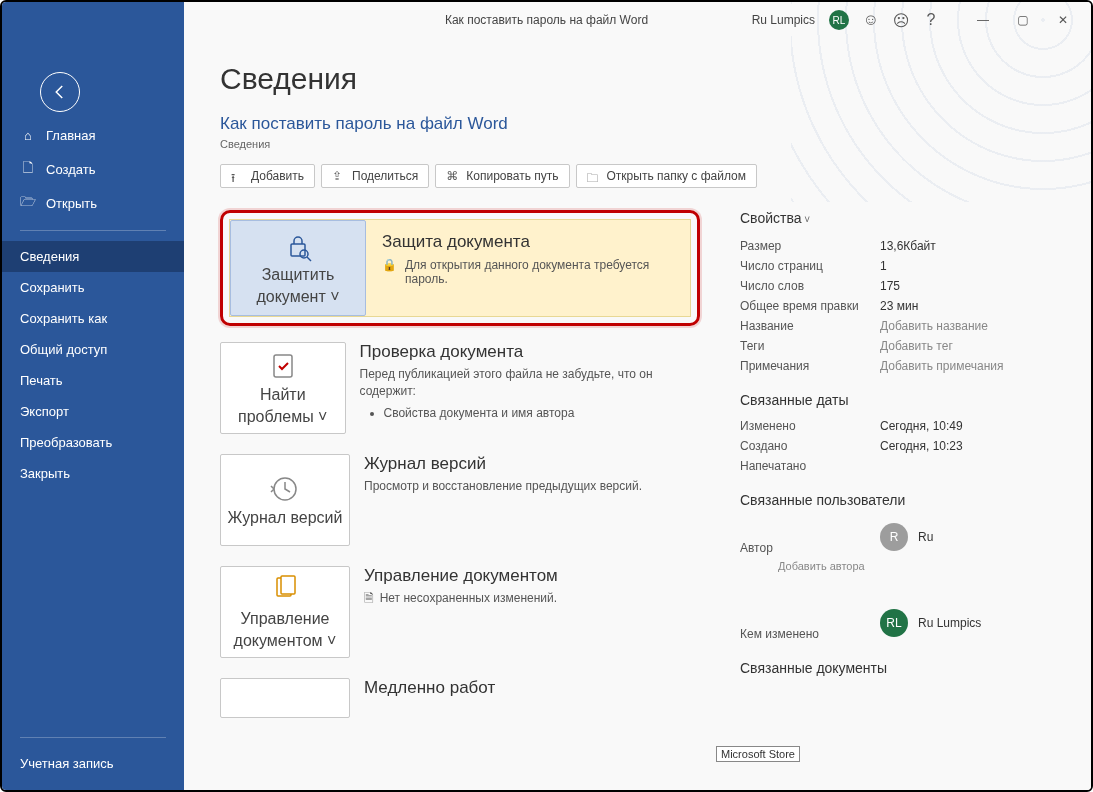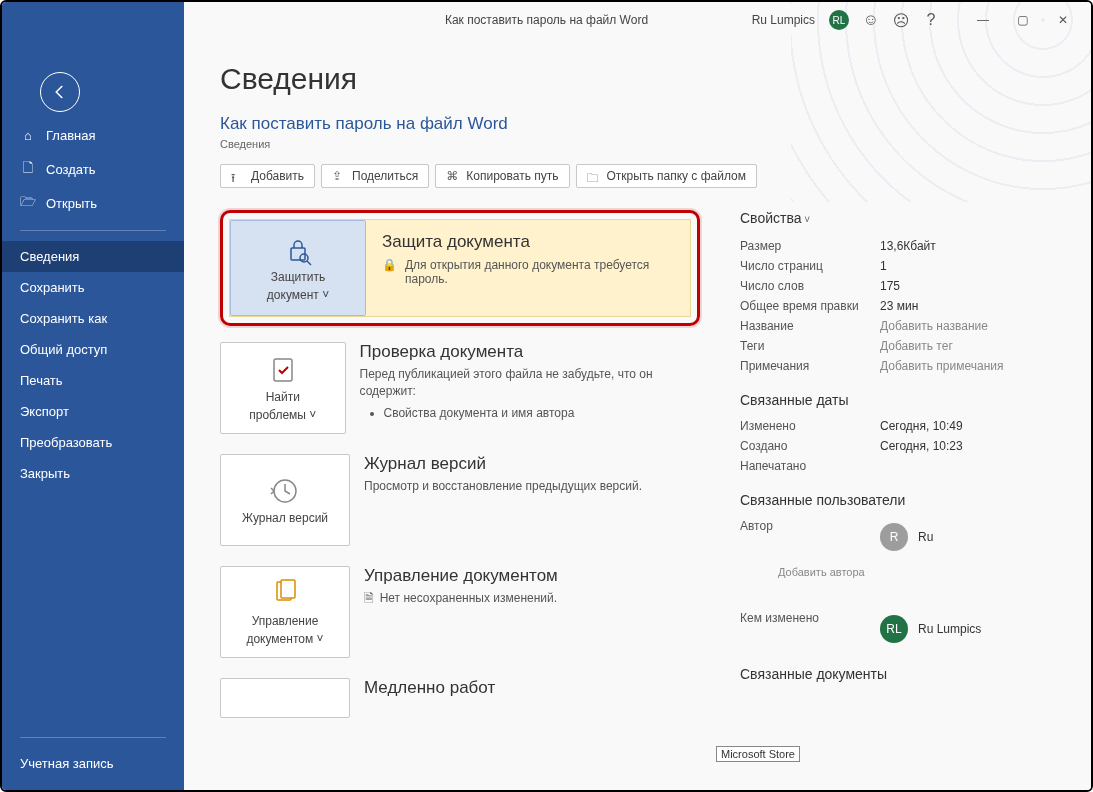--- a/index.html
+++ b/index.html
@@ -35,48 +35,48 @@
 .doc-path { font-size: 11px; color: #666; margin-bottom: 14px; }
 .toolbar { display: flex; gap: 6px; margin-bottom: 22px; }
 .tb-btn { border: 1px solid #c8c8c8; background: #fff; padding: 4px 10px; font-size: 12px; color: #444; display: flex; align-items: center; gap: 6px; cursor: pointer; border-radius: 2px; }
 .tb-btn .ico { width:14px; height:14px; color:#595959; }
 
 .content-row { display: flex; gap: 40px; }
 .left-col { width: 480px; }
 .right-col { flex: 1; }
 
 .card { display: flex; gap: 14px; margin-bottom: 20px; align-items: flex-start; }
-.card-btn { width: 130px; height: 92px; border: 1px solid #c8c8c8; background: #fff; display: flex; flex-direction: column; align-items: center; justify-content: center; gap: 4px; font-size: 12px; color: #444; cursor: pointer; border-radius: 2px; }
+.card-btn { width: 130px; height: 92px; border: 1px solid #c8c8c8; background: #fff; display: flex; flex-direction: column; align-items: center; justify-content: center; gap: 4px; font-size: 16px; color: #444; cursor: pointer; border-radius: 2px; }
 .card-btn .bicon { width: 32px; height: 32px; }
 .card-body h3 { font-size: 17px; font-weight: 400; color: #333; margin-bottom: 4px; }
 .card-body p { font-size: 12px; color: #555; line-height: 1.4; }
 .card-body ul { margin: 6px 0 0 24px; font-size: 12px; color: #555; }
 
 
 .protect-wrap { border: 3px solid #c00000; border-radius: 10px; padding: 6px; margin-bottom: 16px; box-shadow: 0 0 0 2px rgba(192,0,0,0.15); }
 .protect-card { background: #fff2cc; border: 1px solid #e8d894; display: flex; align-items: stretch; }
 .protect-card .card-btn { background: #d6e1f1; border: 1px solid #a7bde0; margin: 0; width: 136px; height: 96px; }
 .protect-body { padding: 12px 16px; flex: 1; }
 .protect-body h3 { font-size: 17px; color: #333; margin-bottom: 6px; font-weight:400;}
 .protect-body .lock-line { display: flex; gap: 8px; align-items: flex-start; font-size: 12px; color: #555; }
 
 
 .props-title { font-size: 14px; color: #333; margin-bottom: 10px; }
 .props-title::after { content: " ˅"; font-size: 10px; color: #666; }
-.prop-row { display: flex; font-size: 12px; padding: 3px 0; }
+.prop-row { display: flex; font-size: 12px; padding: 3px 0; align-items: flex-end; }
 .prop-label { width: 140px; color: #555; }
 .prop-value { color: #333; }
 .prop-value.placeholder { color: #888; }
 .section-h { font-size: 14px; color: #333; margin: 16px 0 8px; }
 .person { display: flex; align-items: center; gap: 10px; margin: 4px 0; }
 .person .av { width: 28px; height: 28px; border-radius: 50%; display: flex; align-items: center; justify-content: center; color: #fff; font-size: 12px; }
 .person .av.gray { background: #9d9d9d; }
 .person .av.green { background: #217346; }
 .person-name { font-size: 12px; color: #333; }
-.add-author { font-size: 11px; color: #888; margin-left: 38px; margin-top: 8px; }
+.add-author { font-size: 11px; color: #888; margin-left: 38px; margin-top: 2px; }
 
 .tooltip-ms { position: absolute; left: 532px; top: 744px; background: #fff; border: 1px solid #888; font-size: 11px; padding: 1px 4px; color: #333; z-index: 20;}
 
 
 .watermark { position: absolute; right: -60px; top: -60px; width: 360px; height: 260px; opacity: 0.07; pointer-events: none; }
 .watermark::before { content: ""; position: absolute; inset: 0; background: repeating-radial-gradient(circle at 70% 30%, #2b579a 0 2px, transparent 2px 28px); }
 </style>
 </head>
 <body>
 

